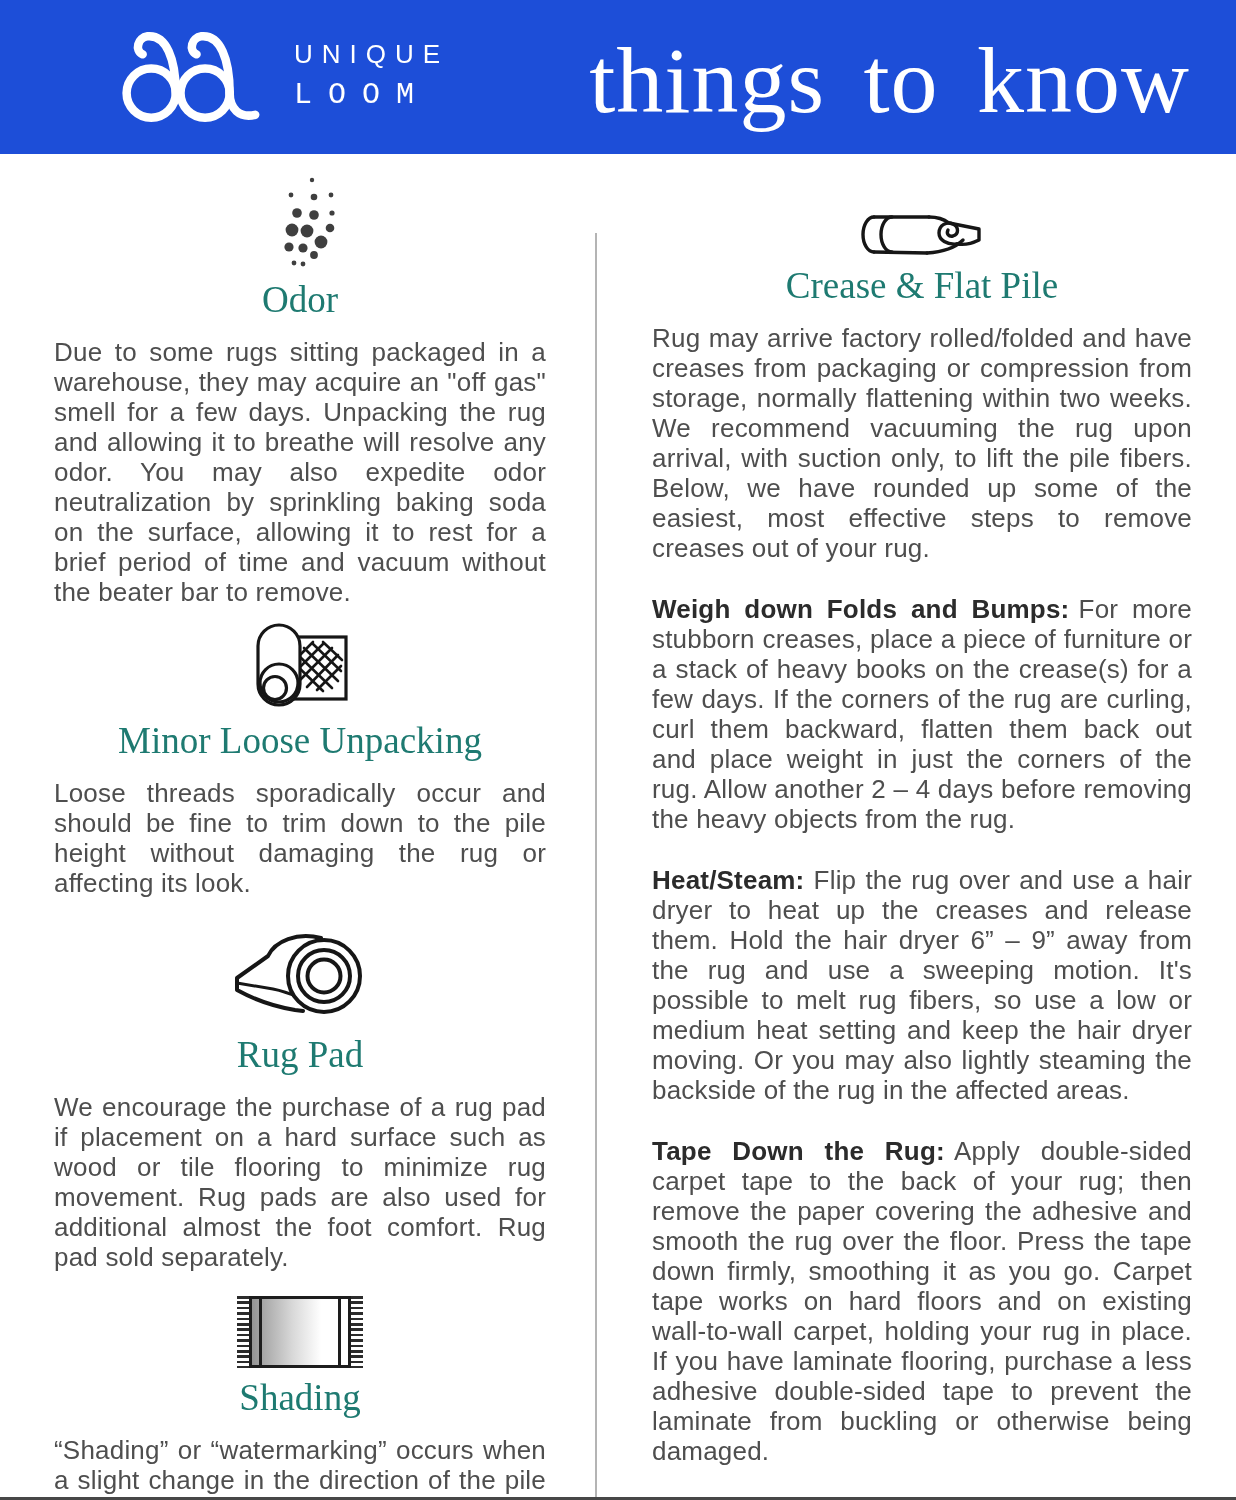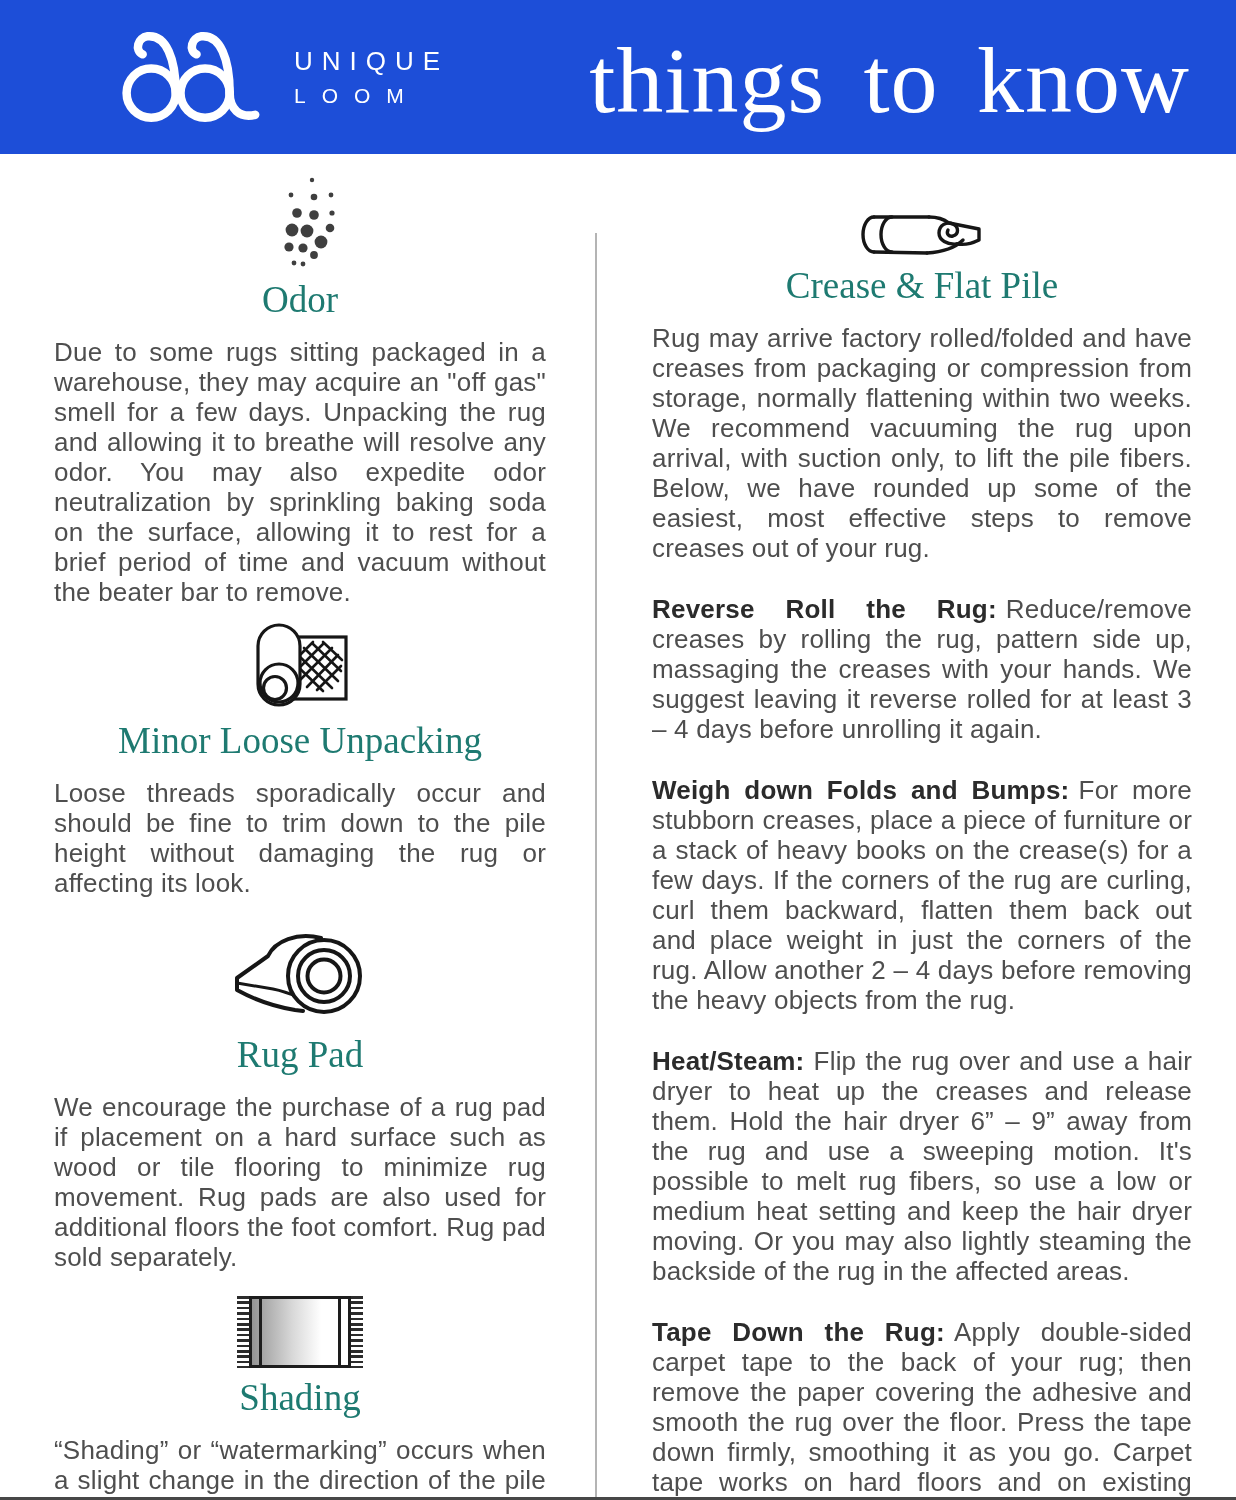--- a/index.html
+++ b/index.html
@@ -14,21 +14,21 @@
   }
   
   .header{
     height:154px;background:#1d4ed8;
     display:flex;align-items:center;
   }
   .brand{display:flex;align-items:center;margin-left:110px;}
   .brand-logo{width:158px;height:104px;flex:0 0 auto;}
   .brand-text{color:#ffffff;margin-left:26px;text-align:left;line-height:1.45;}
   .brand-l1{font-size:26px;letter-spacing:9px;}
-  .brand-l2{font-size:21px;letter-spacing:16px;}
+  .brand-l2{font-size:30px;letter-spacing:16px;font-family:Liberation Mono, monospace;}
   .header-title{
     flex:1;text-align:right;margin-right:46px;margin-top:6px;
     font-family:"Liberation Serif","DejaVu Serif",serif;
     color:#ffffff;font-size:94px;letter-spacing:1px;word-spacing:14px;
     white-space:nowrap;
   }
   
   .divider{position:absolute;left:595px;top:233px;bottom:0;width:2px;background:#b4b4b4;}
   .content{display:flex;align-items:flex-start;}
   .col-left{width:524px;margin-left:38px;}
@@ -140,21 +140,21 @@
       <div class="icon-wrap m-pad">
         <svg width="150" height="100" viewBox="0 0 150 100" xmlns="http://www.w3.org/2000/svg" stroke="#161616" stroke-linecap="round" stroke-linejoin="round">
           <path d="M96,13 C72,7 50,16 43,31 L12,53 L12,65 C32,76 52,82 70,85 L78,86" fill="#ffffff" stroke-width="4"></path>
           <path d="M12,58 L48,64 C58,66 66,69 73,72" fill="none" stroke-width="3"></path>
           <circle cx="99" cy="51" r="36" fill="#ffffff" stroke-width="4"></circle>
           <circle cx="99" cy="51" r="26" fill="none" stroke-width="4"></circle>
           <circle cx="99" cy="51" r="16.5" fill="none" stroke-width="4"></circle>
         </svg>
       </div>
       <h2 class="sec-heading">Rug Pad</h2>
-      <p class="body-text">We encourage the purchase of a rug pad if placement on a hard surface such as wood or tile flooring to minimize rug movement. Rug pads are also used for additional floors the foot comfort. Rug pad sold separately.</p>
+      <p class="body-text">We encourage the purchase of a rug pad if placement on a hard surface such as wood or tile flooring to minimize rug movement. Rug pads are also used for additional almost the foot comfort. Rug pad sold separately.</p>
 
       <div class="icon-wrap m-shade">
         <div class="rug-icon">
           <div class="rug-fringe"></div>
           <div class="rug-body"></div>
           <div class="rug-fringe"></div>
         </div>
       </div>
       <h2 class="sec-heading">Shading</h2>
       <p class="body-text">“Shading” or “watermarking” occurs when a slight change in the direction of the pile causes light to reflect differently than it does in the surrounding areas, appearing darker. This is an inherent characteristic of almost all pile rugs and is not considered a defect.</p>
@@ -170,23 +170,20 @@
           <path d="M13,3 L68,3"></path>
           <path d="M13,38 L66,39"></path>
           <path d="M68,3 C78,3 84,6 88,9 L118,15 L118,26 C110,30 102,31 96,30"></path>
           <path d="M66,39 C82,38 95,33 102,26"></path>
           <path d="M96,30 C86,31 78,26 78,19 C78,11 86,7 92,10 C98,13 98,20 92,22 C88,23 85,20 87,16"></path>
         </svg>
       </div>
       <h2 class="sec-heading">Crease &amp; Flat Pile</h2>
       <p class="body-text">Rug may arrive factory rolled/folded and have creases from packaging or compression from storage, normally flattening within two weeks. We recommend vacuuming the rug upon arrival, with suction only, to lift the pile fibers. Below, we have rounded up some of the easiest, most effective steps to remove creases out of your rug.</p>
 
-      <p class="body-text tip">
-        <span class="tip-label">Reverse Roll the Rug:</span><span>Reduce/remove creases by rolling the rug, pattern side up, massaging the creases with your hands. We suggest leaving it reverse rolled for at least 3 – 4 days before unrolling it again.</span>
-      </p>
 
       <p class="body-text tip">
         <span class="tip-label">Weigh down Folds and Bumps:</span><span>For more stubborn creases, place a piece of furniture or a stack of heavy books on the crease(s) for a few days. If the corners of the rug are curling, curl them backward, flatten them back out and place weight in just the corners of the rug. Allow another 2 – 4 days before removing the heavy objects from the rug.</span>
       </p>
 
       <p class="body-text tip">
         <span class="tip-label">Heat/Steam:</span><span>Flip the rug over and use a hair dryer to heat up the creases and release them. Hold the hair dryer 6” – 9” away from the rug and use a sweeping motion. It's possible to melt rug fibers, so use a low or medium heat setting and keep the hair dryer moving. Or you may also lightly steaming the backside of the rug in the affected areas.</span>
       </p>
 
       <p class="body-text tip">

